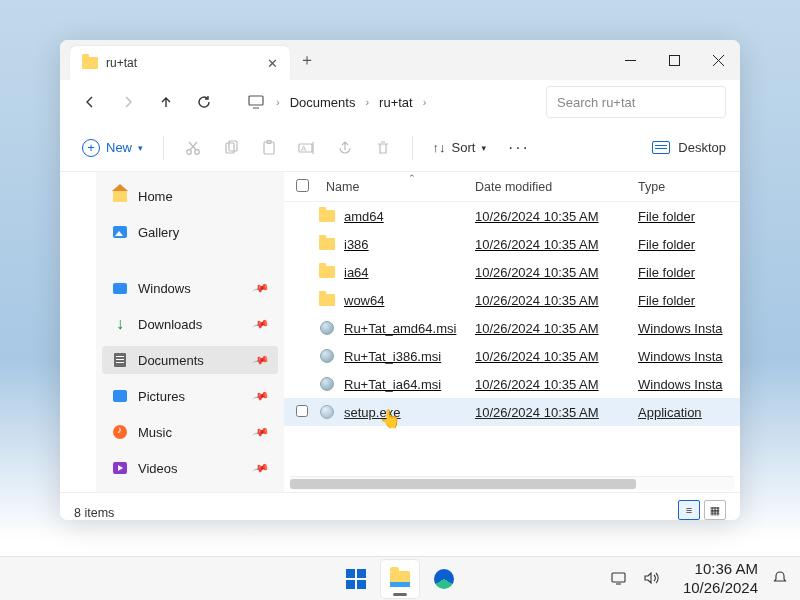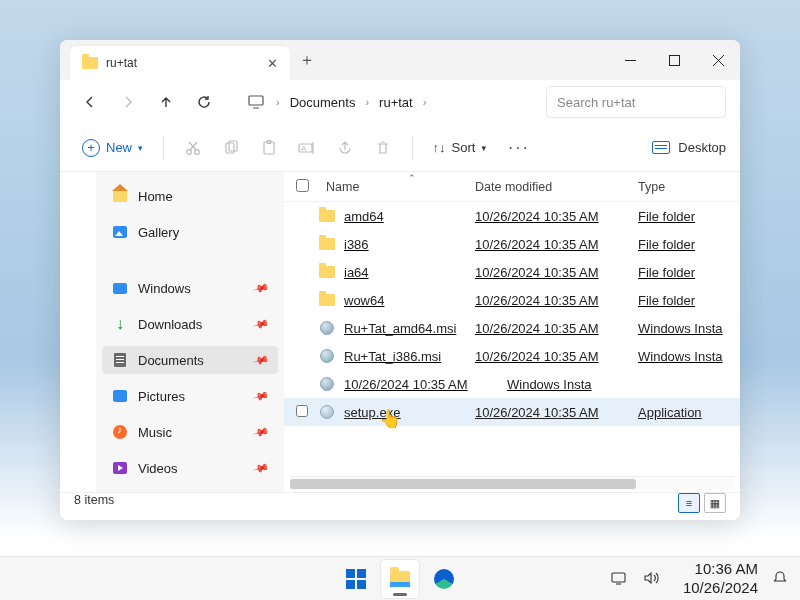--- a/index.html
+++ b/index.html
@@ -81,21 +81,21 @@
   .row.hover .r-name, .row.hover .col-date, .row.hover .col-type { text-decoration: underline; }
   .fld { width: 16px; height: 12px; background: #ffd768; border-radius: 1px; position: relative; }
   .fld::before { content: ''; position: absolute; top: -3px; left: 0; width: 7px; height: 3px; background: #ffd768; border-radius: 1px 1px 0 0; }
   .msi { width: 14px; height: 14px; border-radius: 50%; background: radial-gradient(circle at 35% 30%, #d8e6f0 0%, #9bb5c7 70%); border: 1px solid #8aa; position: relative; }
   .exe { width: 14px; height: 14px; border-radius: 50%; background: radial-gradient(circle at 35% 30%, #e8f0f6 0%, #aec4d4 70%); border: 1px solid #9ab; position: relative; }
   .cursor { position: absolute; left: 95px; top: 236px; pointer-events: none; font-size: 18px; }
   .hscroll { height: 14px; border-top: 1px solid #eee; background: #fafafa; position: relative; margin: 0 6px 2px 6px; }
   .hscroll-thumb { position: absolute; left: 0; top: 2px; width: 78%; height: 10px; background: #ccc; border-radius: 3px; }
   
   
-  .statusbar { height: 28px; display: flex; align-items: flex-start; padding: 0 14px; font-size: 12.5px; color: #333; border-top: 1px solid #eee; background: #fff; }
+  .statusbar { height: 28px; display: flex; align-items: flex-end; padding: 0 14px; font-size: 12.5px; color: #333; border-top: 1px solid #eee; background: #fff; }
   .view-toggles { margin-left: auto; display: flex; gap: 4px; }
   .vt { width: 22px; height: 20px; border: 1px solid #bbb; border-radius: 2px; display: flex; align-items: center; justify-content: center; cursor: pointer; font-size: 11px; }
   .vt.active { border-color: #1067d0; background: #eaf2fc; }
   
   
   .taskbar { position: absolute; bottom: 0; left: 0; right: 0; height: 44px; background: #f6f6f6; display: flex; align-items: center; border-top: 1px solid #e4e4e4; }
   .tb-center { position: absolute; left: 50%; transform: translateX(-50%); display: flex; gap: 6px; }
   .tb-item { width: 38px; height: 38px; display: flex; align-items: center; justify-content: center; cursor: pointer; border-radius: 4px; }
   .tb-item.open { background: #fff; box-shadow: 0 0 0 1px rgba(0,0,0,0.06); position: relative; }
   .tb-item.open::after { content: ''; position: absolute; bottom: 2px; left: 50%; transform: translateX(-50%); width: 14px; height: 3px; background: #6a6a6a; border-radius: 2px; }
@@ -356,20 +356,21 @@
             </span>
             <span class="r-name">Ru+Tat_i386.msi</span>
             <span class="col-date">10/26/2024 10:35 AM</span>
             <span class="col-type">Windows Insta</span>
           </div>
           <div class="row">
             <span class="r-check"></span>
             <span class="r-icon">
               <span class="msi"></span>
             </span>
+            <span class="r-name">Ru+Tat_ia64.msi</span>
             <span class="col-date">10/26/2024 10:35 AM</span>
             <span class="col-type">Windows Insta</span>
           </div>
           <div class="row hover">
             <span class="r-check"><input type="checkbox" style=""></span>
             <span class="r-icon">
               <span class="exe"></span>
             </span>
             <span class="r-name">setup.exe</span>
             <span class="col-date">10/26/2024 10:35 AM</span>

